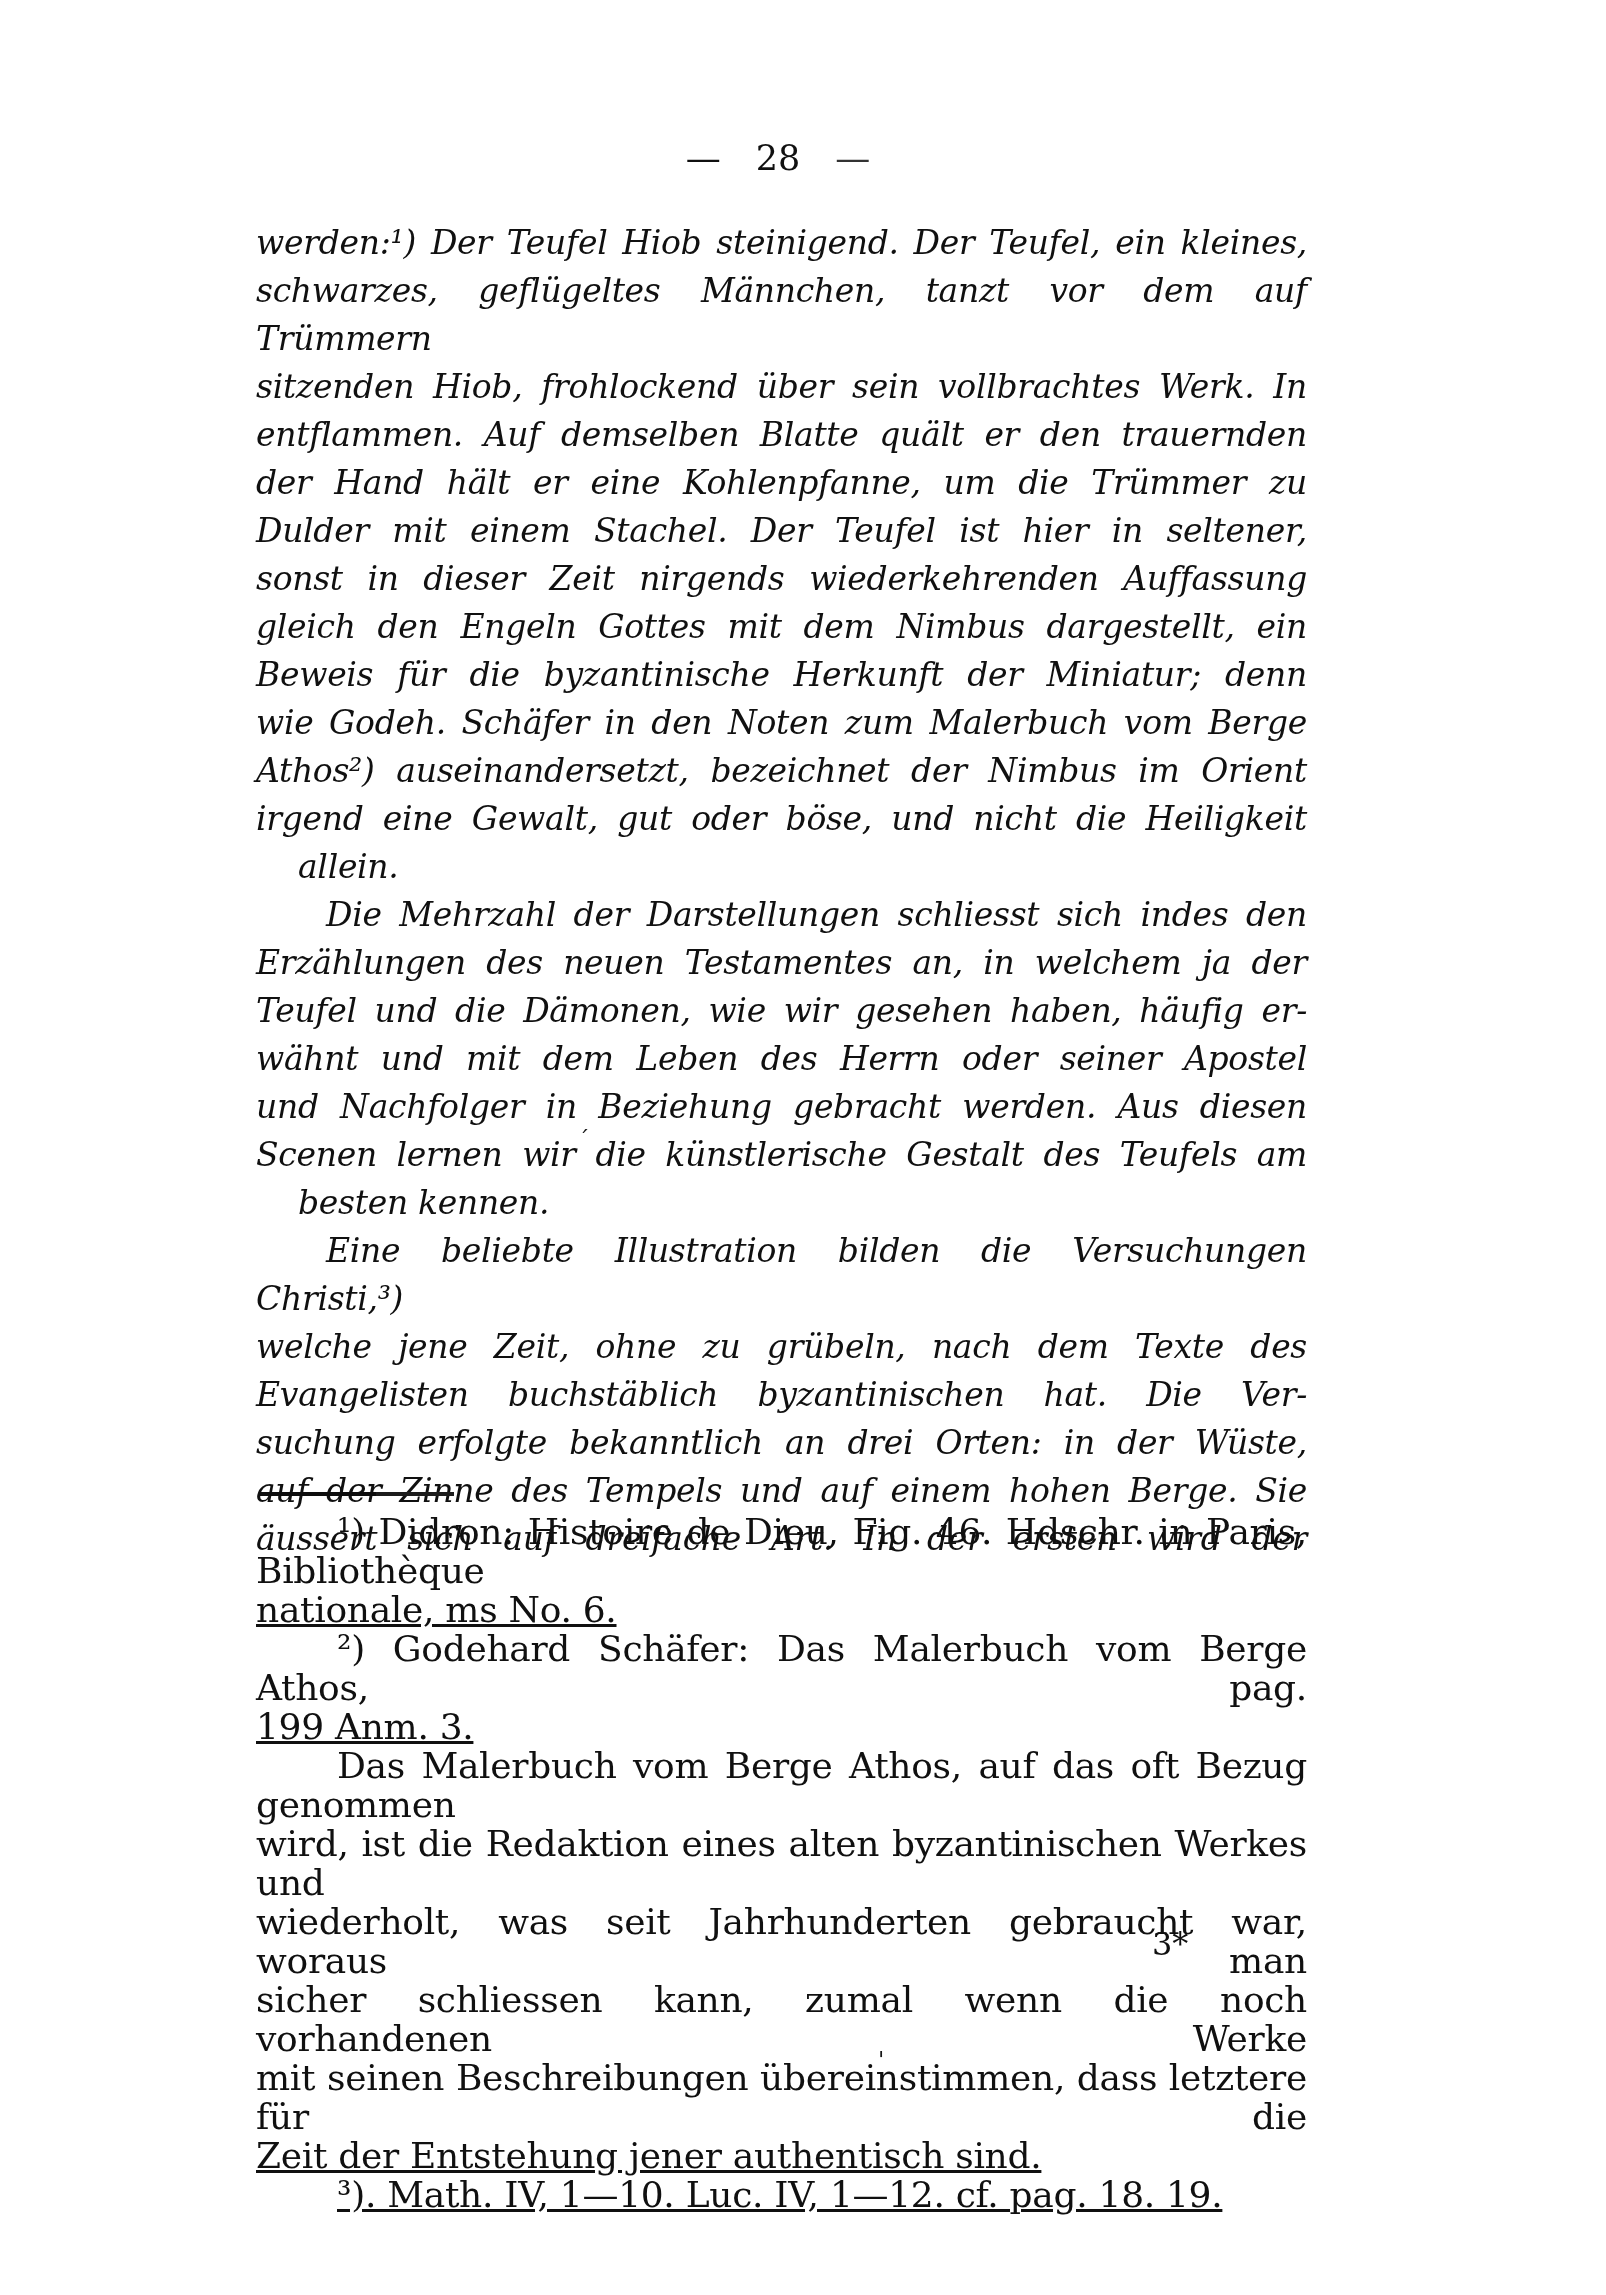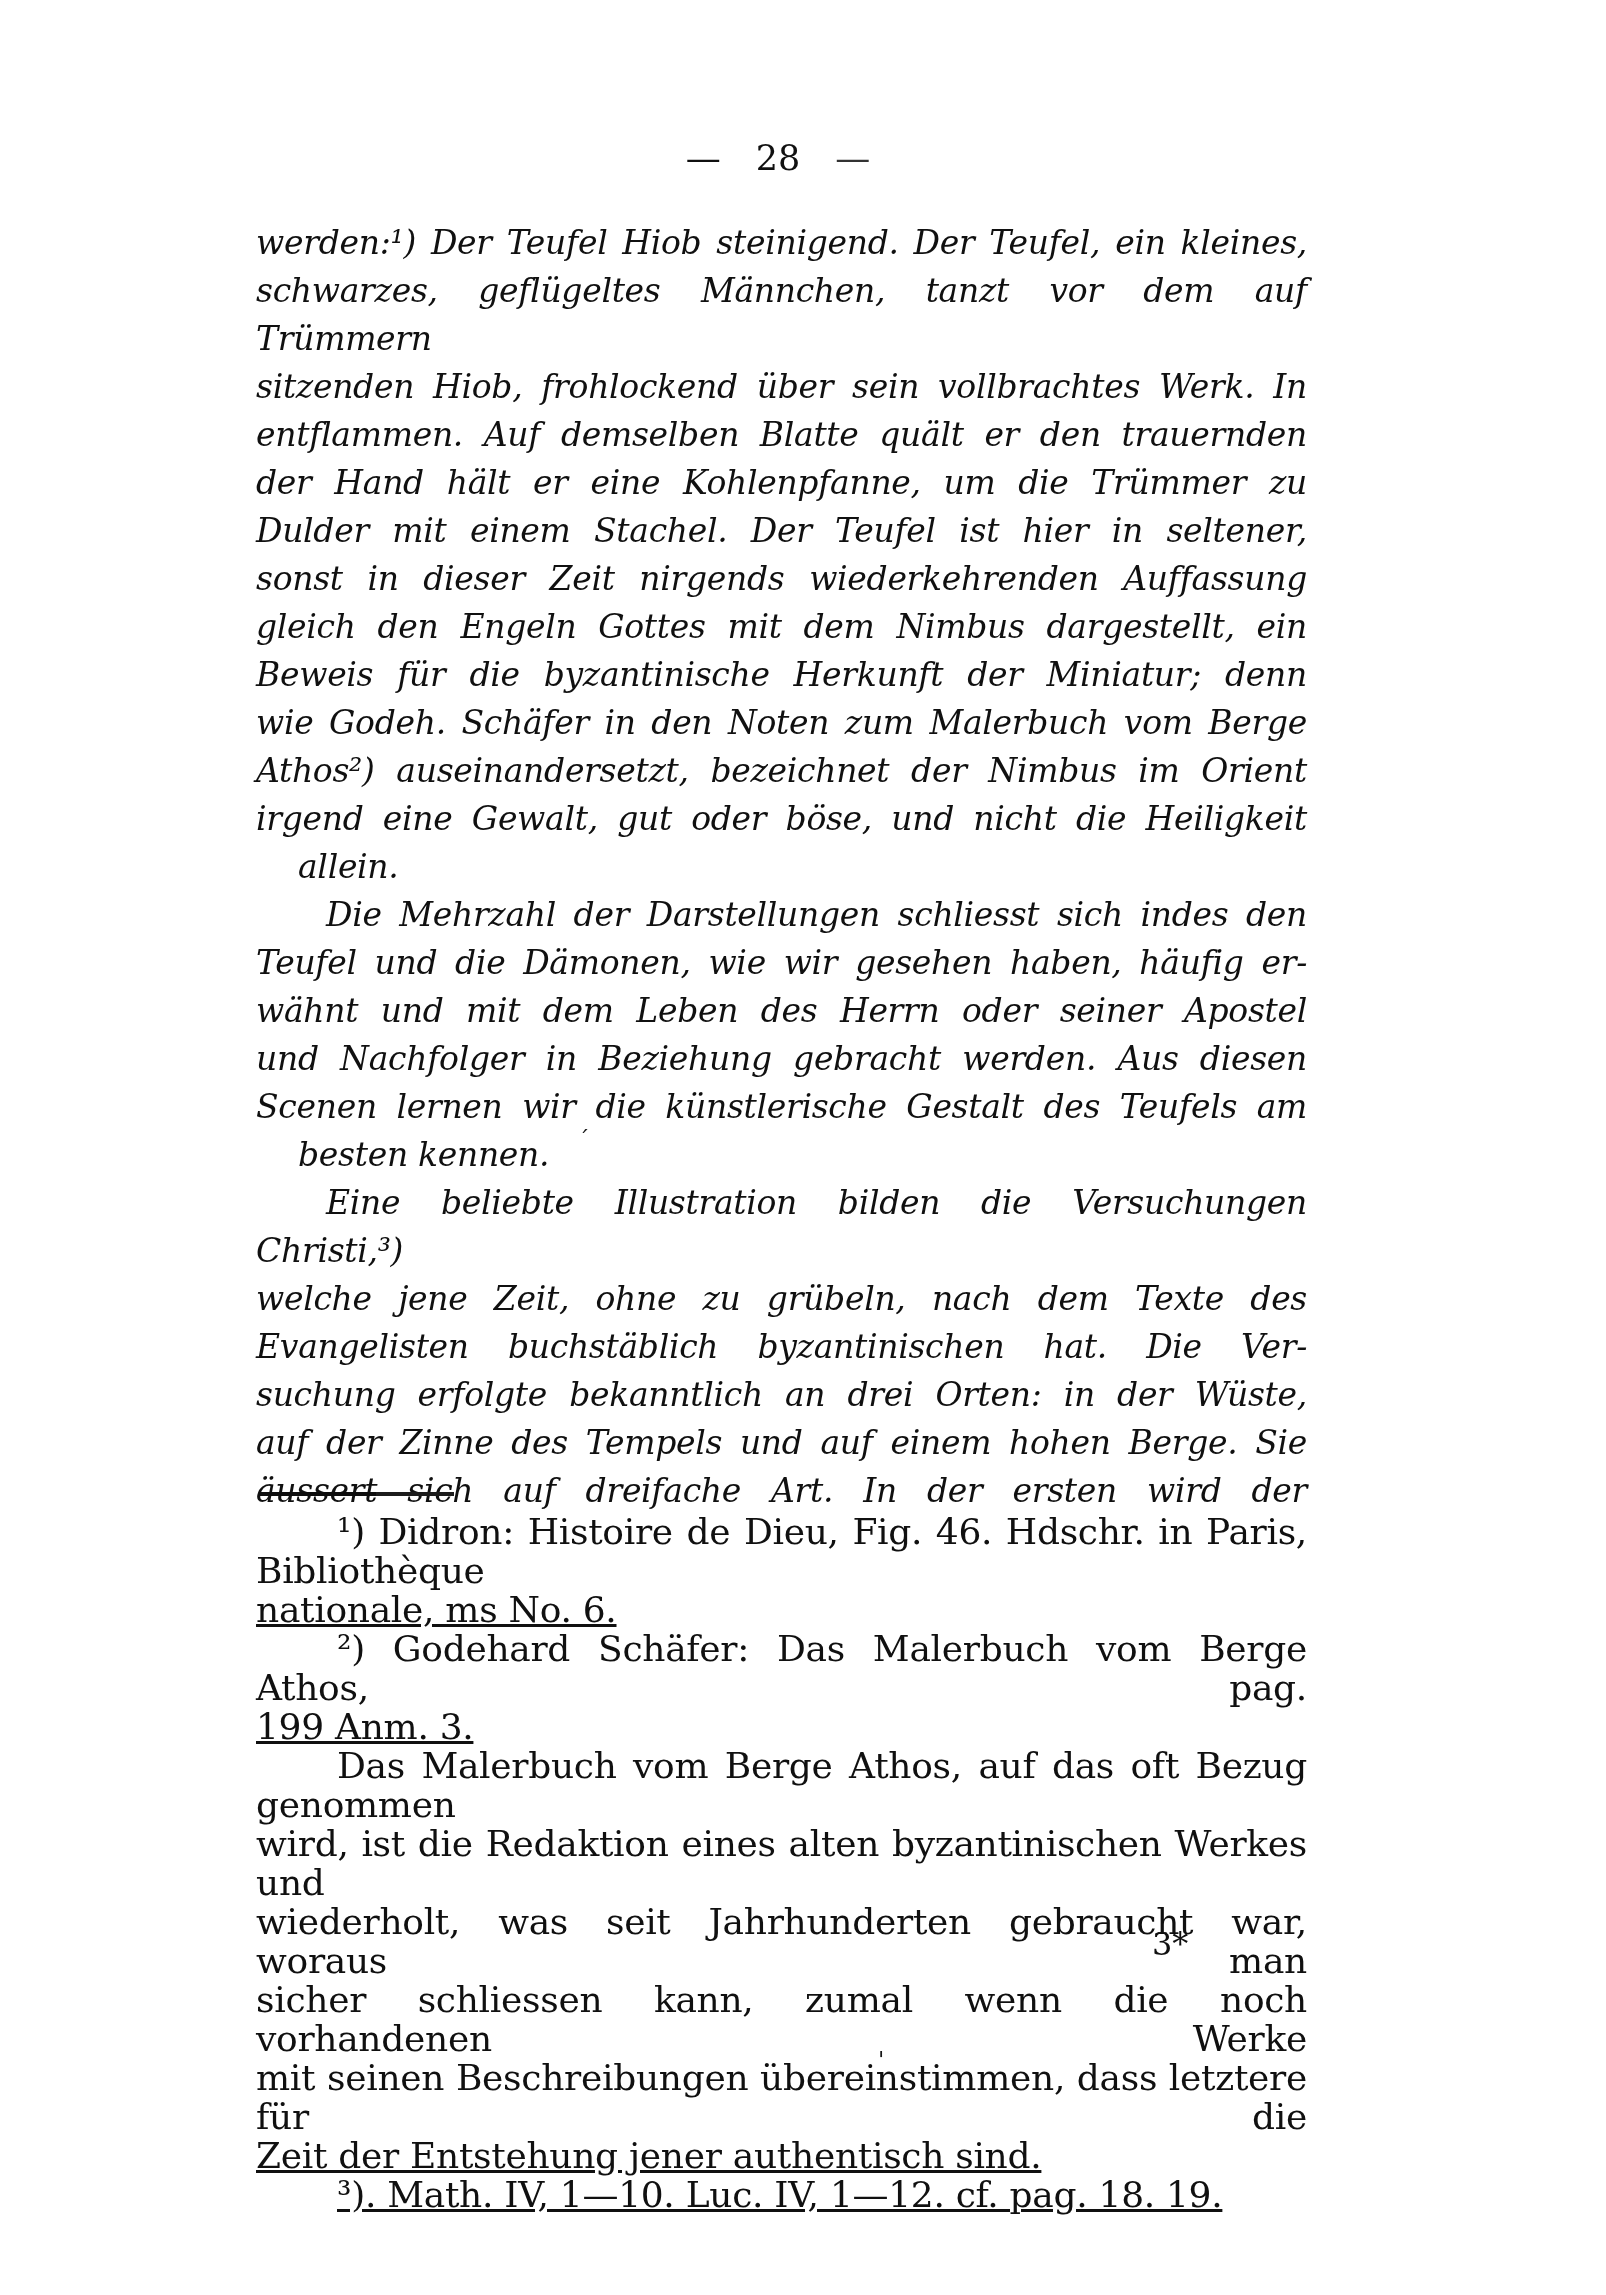--- a/index.html
+++ b/index.html
@@ -114,20 +114,21 @@
       <div class="line">der Hand hält er eine Kohlenpfanne, um die Trümmer zu</div>
       <div class="line">Dulder mit einem Stachel.  Der Teufel ist hier in seltener,</div>
       <div class="line">sonst in dieser Zeit nirgends wiederkehrenden Auffassung</div>
       <div class="line">gleich den Engeln Gottes mit dem Nimbus dargestellt, ein</div>
       <div class="line">Beweis für die byzantinische Herkunft der Miniatur; denn</div>
       <div class="line">wie Godeh. Schäfer in den Noten zum Malerbuch vom Berge</div>
       <div class="line">Athos²) auseinandersetzt, bezeichnet der Nimbus im Orient</div>
       <div class="line">irgend eine Gewalt, gut oder böse, und nicht die Heiligkeit</div>
       <div class="line endline">allein.</div>
       <div class="line indent">Die Mehrzahl der Darstellungen schliesst sich indes den</div>
+      <div class="line">Erzählungen des neuen Testamentes an, in welchem ja der</div>
       <div class="line">Teufel und die Dämonen, wie wir gesehen haben, häufig er-</div>
       <div class="line">wähnt und mit dem Leben des Herrn oder seiner Apostel</div>
       <div class="line">und Nachfolger in Beziehung gebracht werden.  Aus diesen</div>
       <div class="line">Scenen lernen wir die künstlerische Gestalt des Teufels am</div>
       <div class="line endline">besten kennen.</div>
       <div class="line indent">Eine beliebte Illustration bilden die Versuchungen Christi,³)</div>
       <div class="line">welche jene Zeit, ohne zu grübeln, nach dem Texte des</div>
       <div class="line">Evangelisten buchstäblich byzantinischen hat.  Die Ver-</div>
       <div class="line">suchung erfolgte bekanntlich an drei Orten:  in der Wüste,</div>
       <div class="line">auf der Zinne des Tempels und auf einem hohen Berge.  Sie</div>

